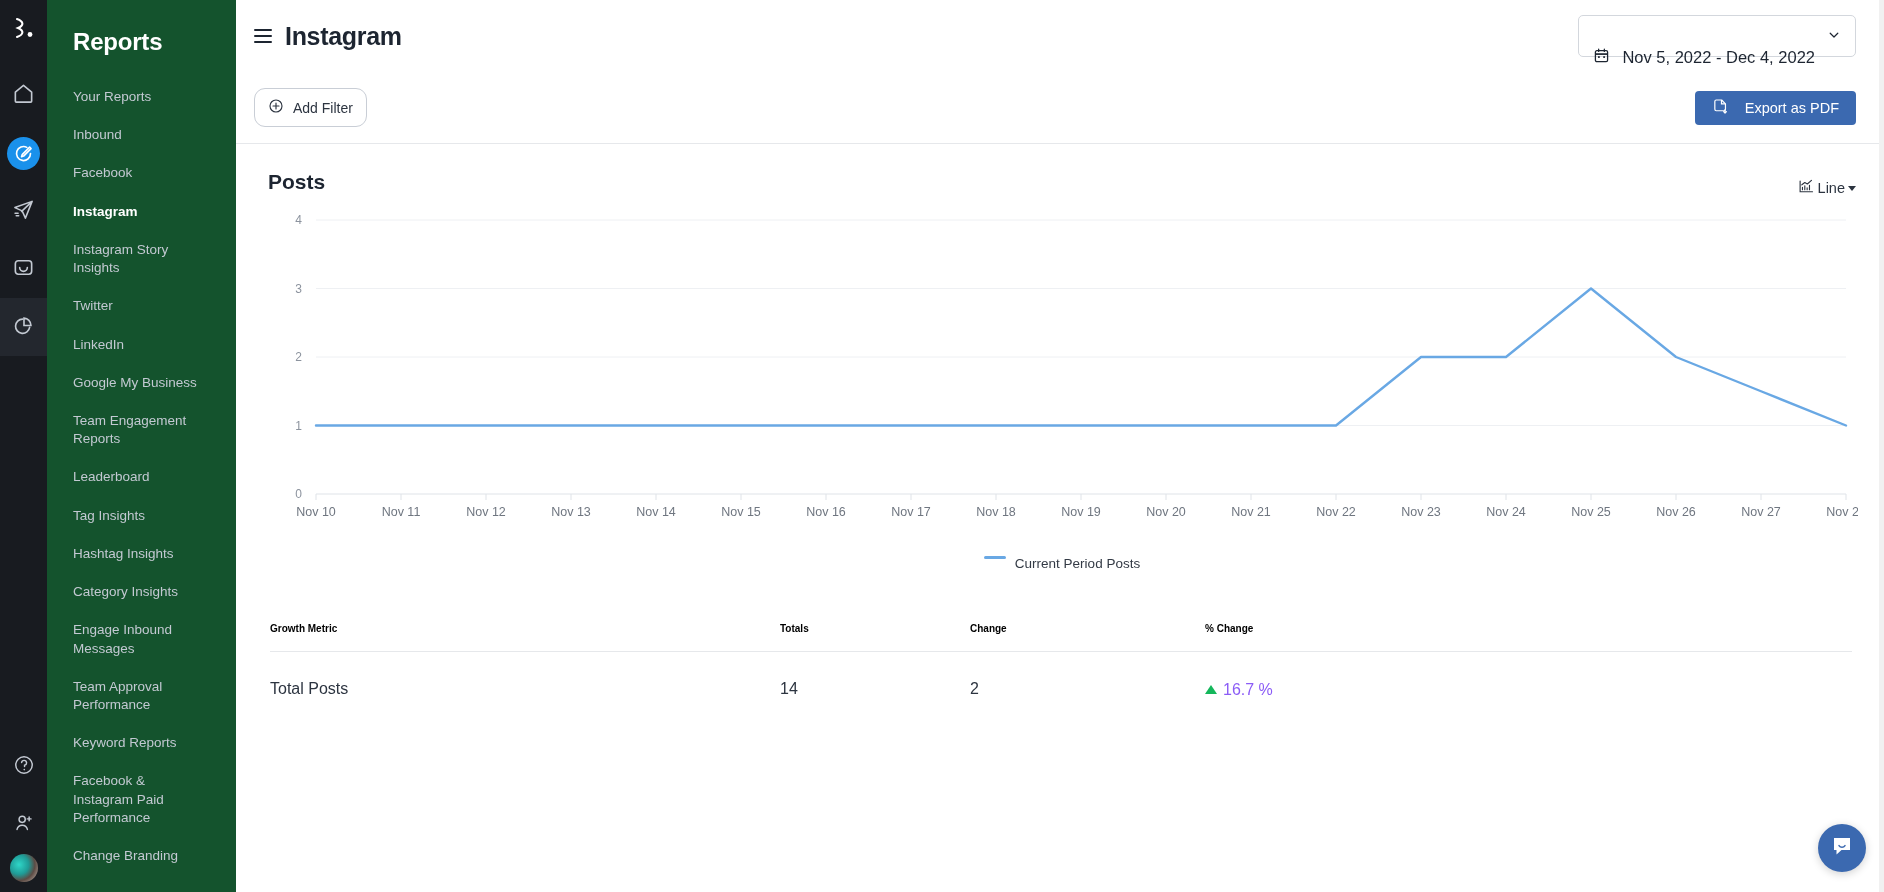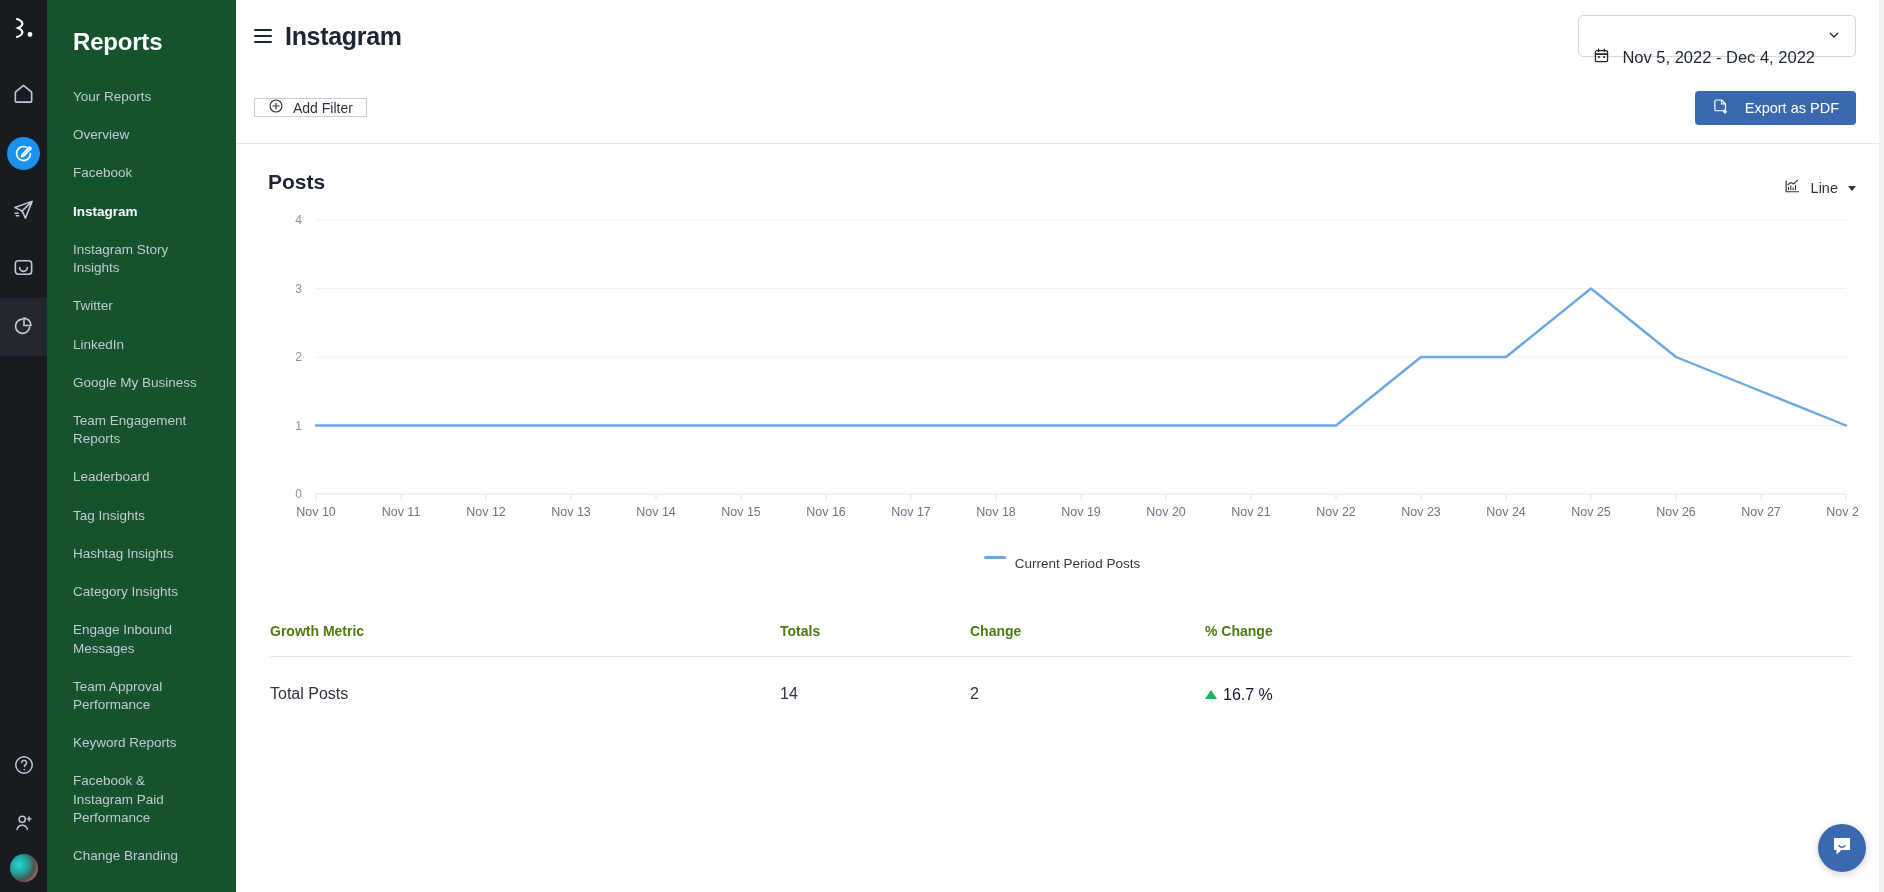--- a/index.html
+++ b/index.html
@@ -75,57 +75,57 @@
   }
   .date-left { display: flex; align-items: center; gap: 12px; margin-top: 43px; }
 
   .filterbar {
     height: 72px; display: flex; align-items: center;
     justify-content: space-between; padding: 0 28px 0 18px;
     border-bottom: 1px solid #e6e8eb;
   }
   .btn-filter {
     display: inline-flex; align-items: center; gap: 9px;
-    border: 1px solid #c9ced6; border-radius: 0; background: #fff;
-    height: 19px; padding: 0 13px; font-size: 14px; color: #2c3440; cursor: pointer;
+    border: 1px solid #c9ced6; border-radius: 11px; background: #fff;
+    height: 39px; padding: 0 13px; font-size: 14px; color: #2c3440; cursor: pointer;
   }
   .btn-export {
     display: inline-flex; align-items: center; gap: 16px;
     background: #3b69b0; color: #fff; border: none; border-radius: 4px;
     height: 34px; padding: 0 17px; font-size: 14.5px; cursor: pointer;
   }
 
   
   .card { padding: 26px 28px 0 32px; }
   .card-head { display: flex; align-items: flex-start; justify-content: space-between; text-align: center; }
   .card-title { font-size: 21px; font-weight: bold; color: #1d2531; }
   .chart-type {
-    display: inline-flex; align-items: center; gap: 10px;
+    display: inline-flex; align-items: center; gap: 3px;
     font-size: 14.5px; color: #2c3440; cursor: pointer; margin-top: 8px;
   }
   .caret { width: 0; height: 0; border-left: 4.5px solid transparent; border-right: 4.5px solid transparent; border-top: 5.5px solid #2c3440; }
 
   .plot-wrap { position: relative; margin-top: 14px; height: 330px; }
   .legend {
     display: flex; align-items: flex-start; justify-content: center;
     gap: 9px; font-size: 13.5px; color: #333a45; margin-top: 14px;
   }
   .legend-line { width: 22px; height: 3px; background: #69a8e4; border-radius: 2px; display: inline-block; }
 
   
   .table { margin: 52px 32px 0 34px; }
   .t-row { display: flex; align-items: center; }
   .t-head { padding-bottom: 17px; border-bottom: 1px solid #e6e8eb; }
-  .t-head .c { font-size: 14px; font-weight: bold; color: #4d7c0f; }
+  .t-head .c { font-size: 10px; font-weight: bold; color: #000000; }
   .t-body .c { font-size: 16px; color: #2c3440; padding: 28px 0 0 0; }
   .c1 { width: 510px; }
   .c2 { width: 190px; }
   .c3 { width: 235px; }
   .c4 { flex: 1; }
-  .pos { color: #0f172a; display: inline-flex; align-items: center; gap: 6px; }
+  .pos { color: #8b5cf6; display: inline-flex; align-items: center; gap: 6px; }
   .tri-up { width: 0; height: 0; border-left: 6px solid transparent; border-right: 6px solid transparent; border-bottom: 9px solid #14b75b; }
 
   
   .chat-bubble {
     position: absolute; right: 18px; bottom: 20px;
     width: 48px; height: 48px; border-radius: 50%;
     background: #3b69b0; display: flex; align-items: center; justify-content: center;
     cursor: pointer; box-shadow: 0 2px 8px rgba(0,0,0,.18);
   }
   .scroll-track {
@@ -209,21 +209,21 @@
         </span>
       </div>
       <span class="rail-avatar"></span>
     </div>
   </div>
 
   <div class="sidebar">
     <h1>Reports</h1>
 
     <a class="nav-item">Your Reports</a>
-    <a class="nav-item">Overview</a>
+    <a class="nav-item">Inbound</a>
     <a class="nav-item">Facebook</a>
     <a class="nav-item active">Instagram</a>
     <a class="nav-item">Instagram Story Insights</a>
     <a class="nav-item">Twitter</a>
     <a class="nav-item">LinkedIn</a>
     <a class="nav-item">Google My Business</a>
     <a class="nav-item">Team Engagement Reports</a>
     <a class="nav-item">Leaderboard</a>
     <a class="nav-item">Tag Insights</a>
     <a class="nav-item">Hashtag Insights</a>

